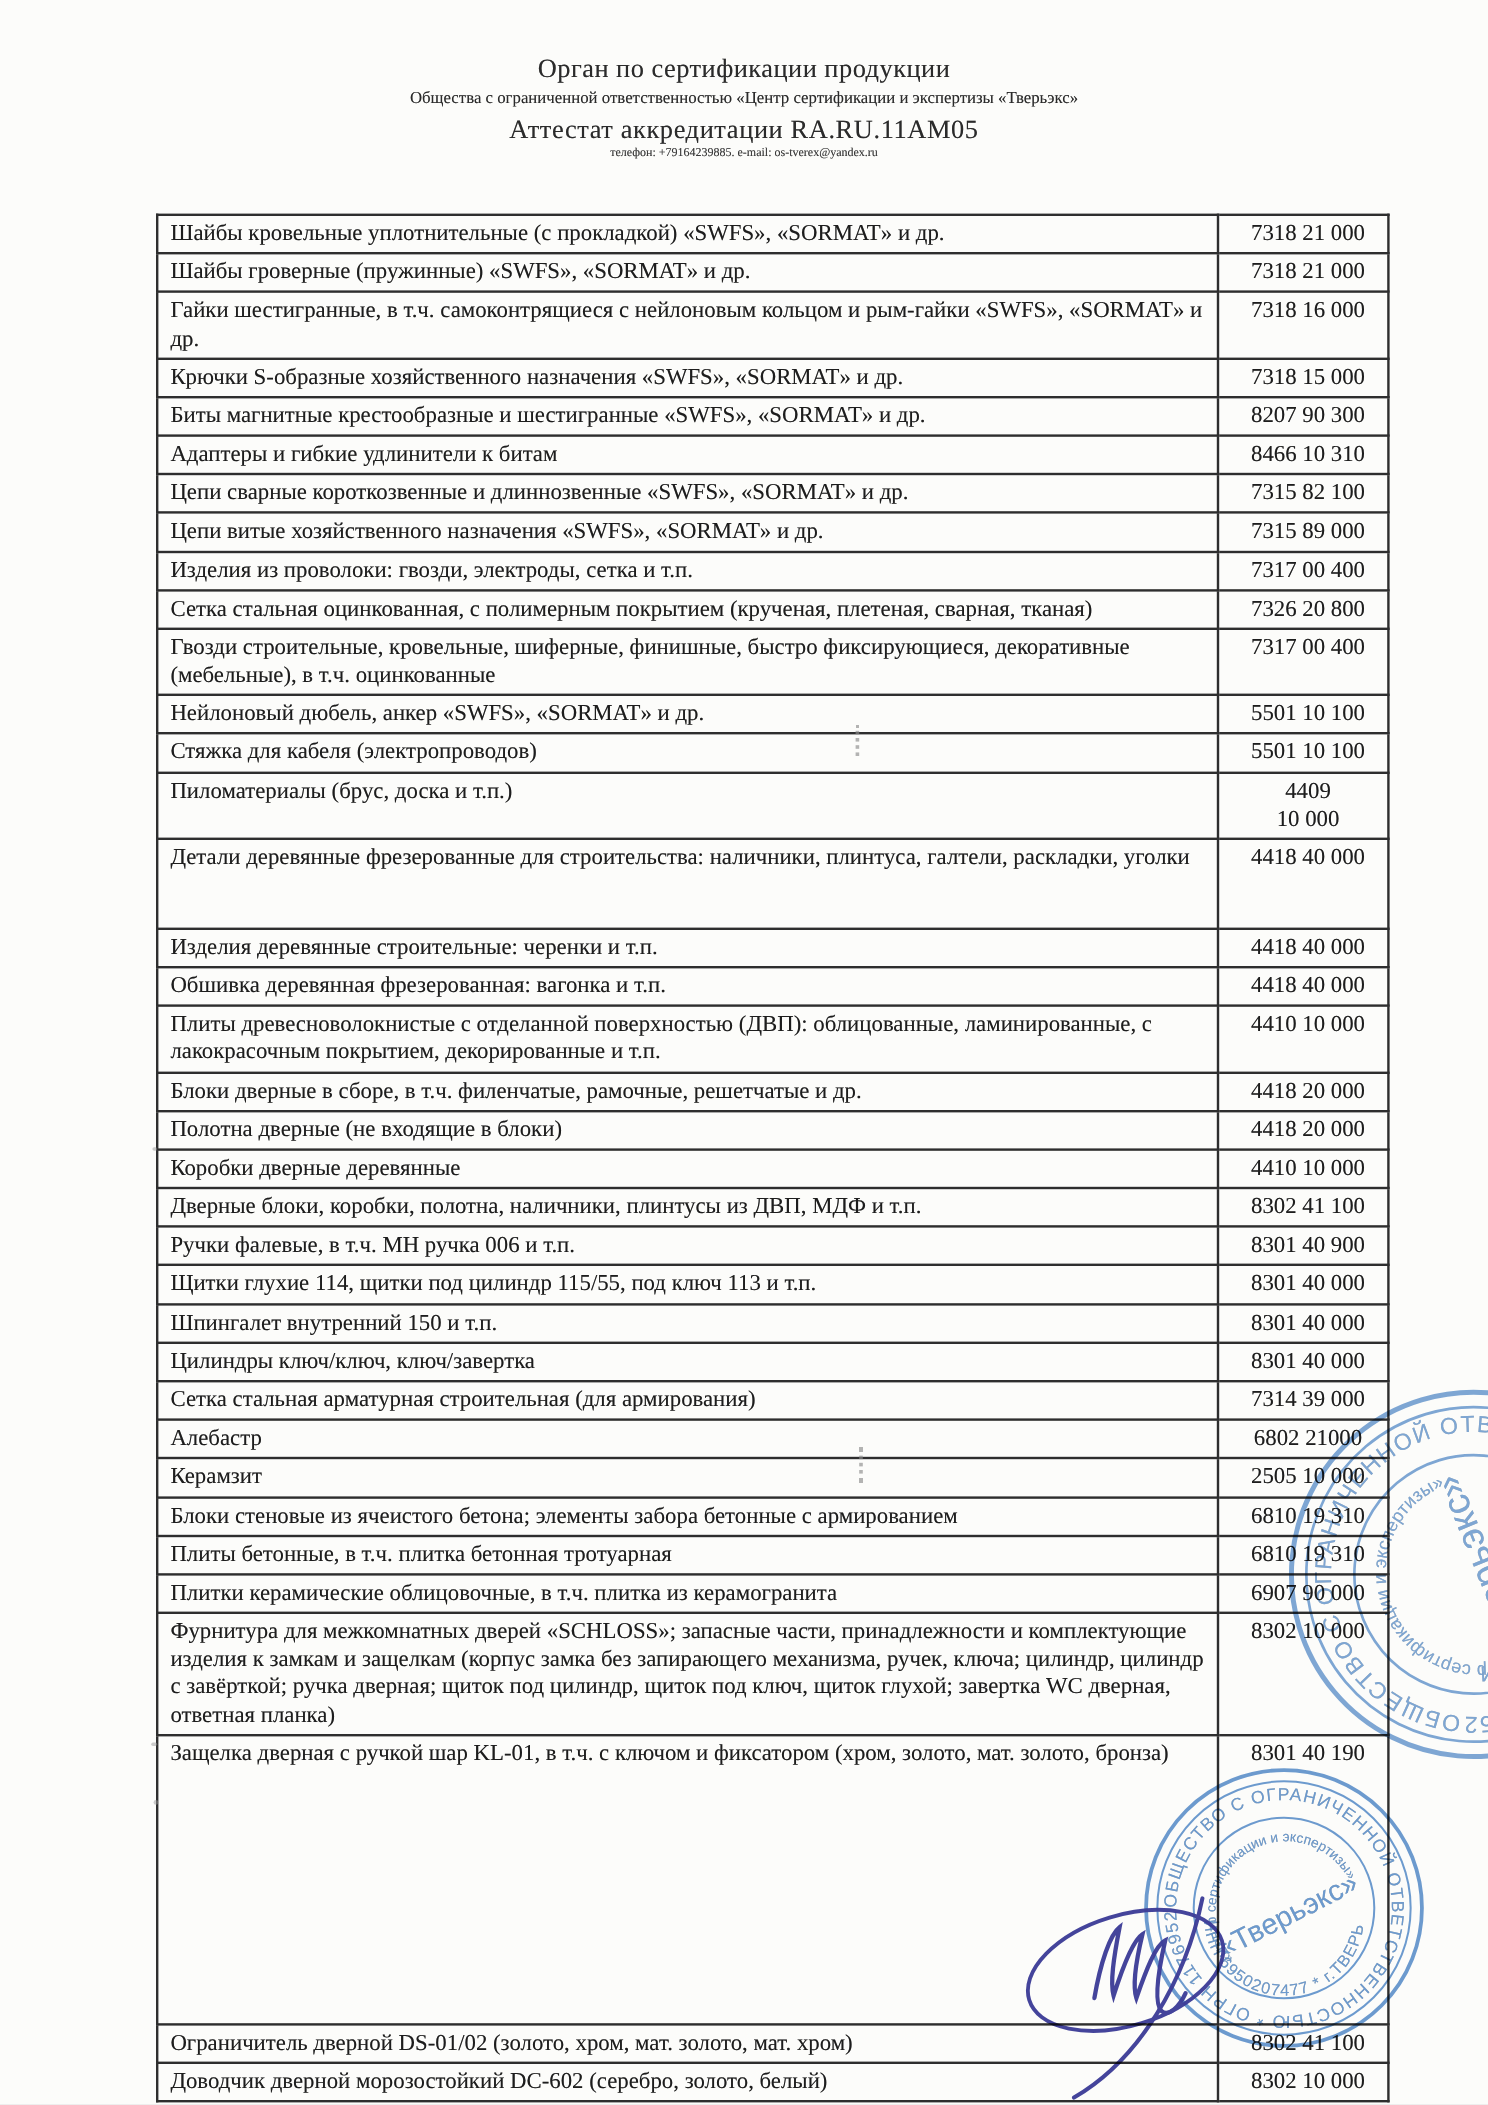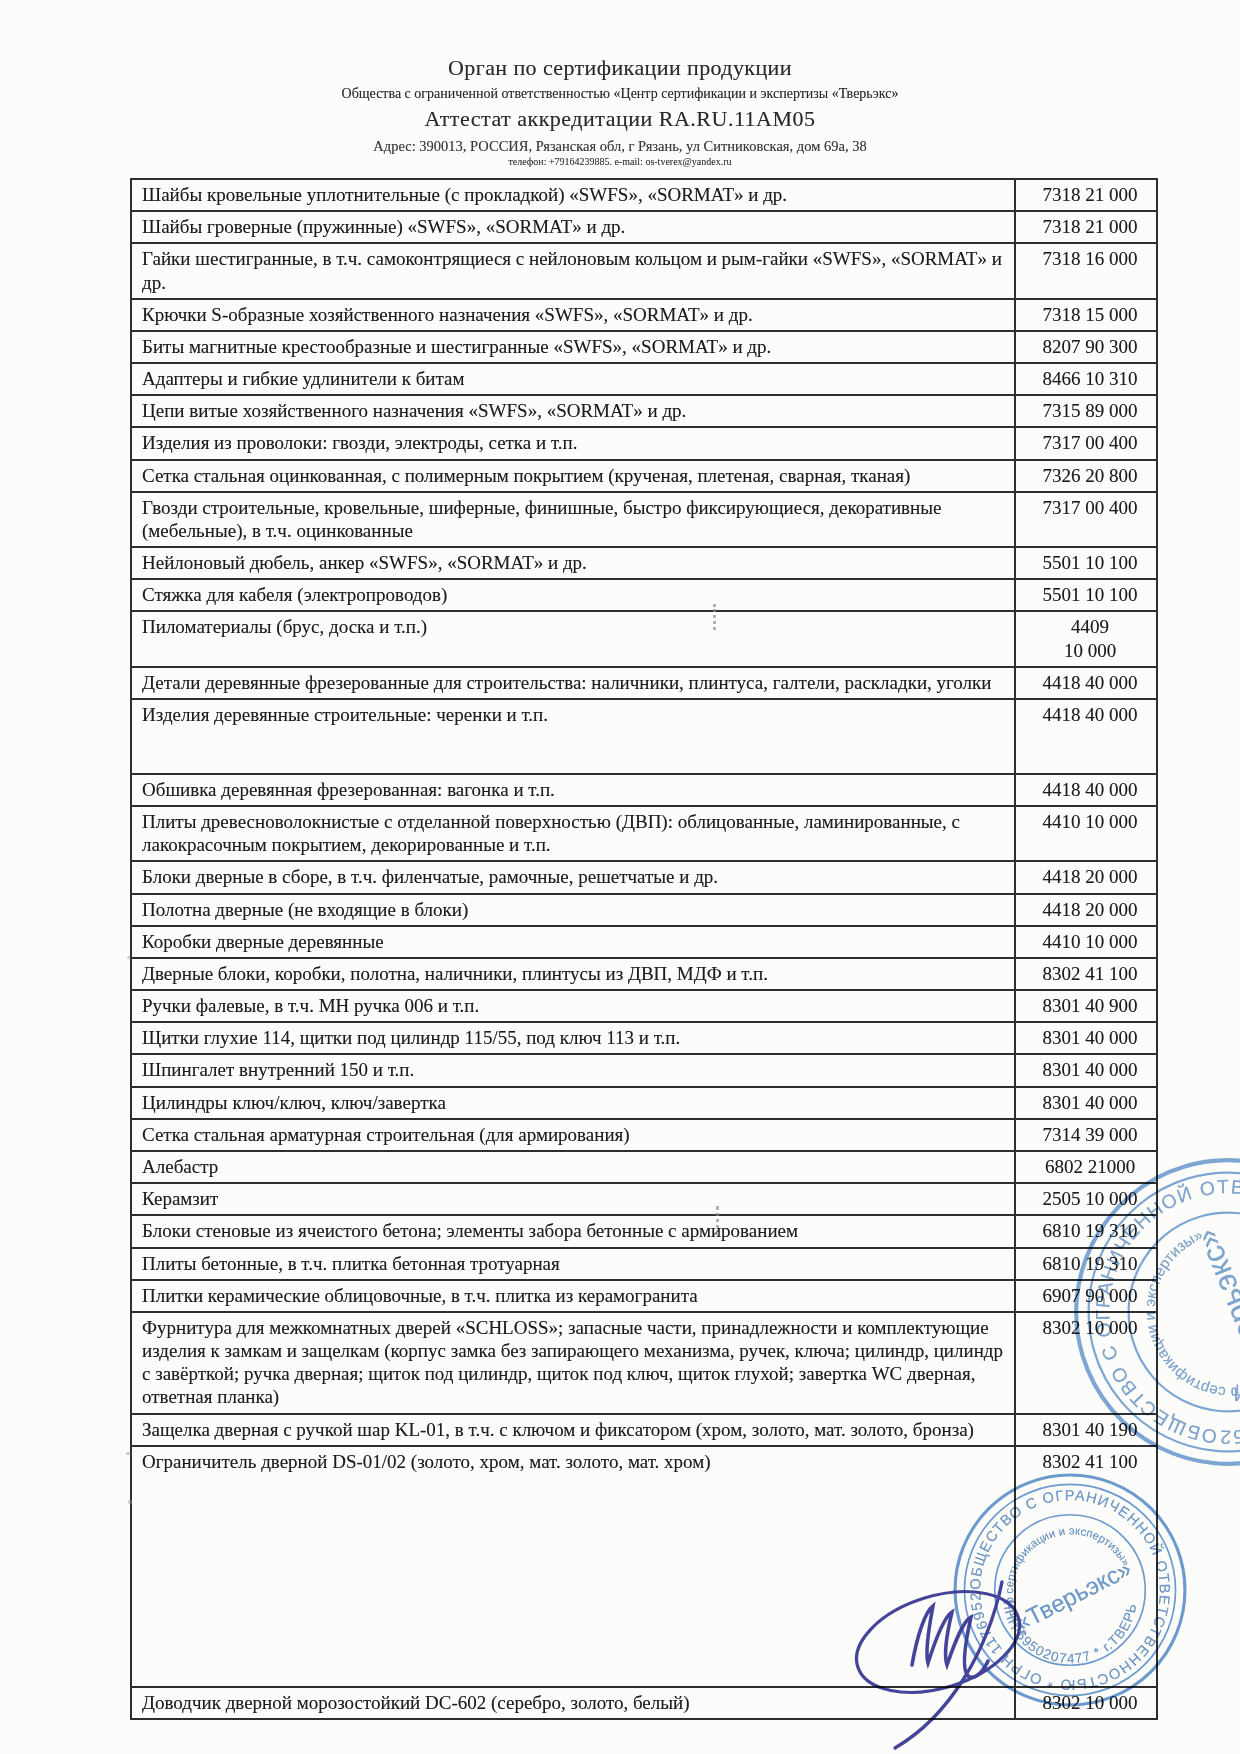--- a/index.html
+++ b/index.html
@@ -2,21 +2,21 @@
 <html><head>
 <meta charset="utf-8">
 <style>
   html,body{margin:0;padding:0;background:#d9d9d9;}
   .page{
     position:relative;width:1240px;height:1754px;margin:0 auto;
     background:#fcfcfa;overflow:hidden;
     font-family:"Liberation Serif","DejaVu Serif",serif;
     color:#1d1d1d;text-shadow:0 0 .4px rgba(45,45,45,.45);
   }
-  .doc-header{position:absolute;top:55px;left:0;width:100%;text-align:center;color:#2b2b2b;}
+  .doc-header{position:absolute;top:44px;left:0;width:100%;text-align:center;color:#2b2b2b;}
   .h1{font-size:22px;letter-spacing:.4px;}
   .h2{font-size:14px;margin-top:5px;}
   .h3{font-size:22px;margin-top:4px;letter-spacing:.5px;}
   .h4{font-size:14.5px;margin-top:6px;color:#3a3a3a;}
   .h5{font-size:10px;margin-top:1px;color:#3a3a3a;}
 
   table.products{
     position:absolute;left:130px;top:178px;width:1026px;
     border-collapse:collapse;table-layout:fixed;
     border:1px solid #eab308;
@@ -44,21 +44,20 @@
 </style>
 </head>
 <body>
 
 <div class="page">
 
   <div class="doc-header">
     <div class="h1">Орган по сертификации продукции</div>
     <div class="h2">Общества с ограниченной ответственностью «Центр сертификации и экспертизы «Тверьэкс»</div>
     <div class="h3">Аттестат аккредитации RA.RU.11AM05</div>
-    <div class="h4">Адрес: 390013, РОССИЯ, Рязанская обл, г Рязань, ул Ситниковская, дом 69а, 38</div>
     <div class="h5">телефон: +79164239885. e-mail: os-tverex@yandex.ru</div>
   </div>
 
   <table class="products">
     <colgroup>
         <col class="c1">
         <col class="c2">
       </colgroup>
     <tbody>
     <tr>
@@ -84,20 +83,24 @@
     <tr>
       <td class="prod">Биты магнитные крестообразные и шестигранные «SWFS», «SORMAT» и др.</td>
       <td class="code">8207 90 300</td>
     </tr>
 
     <tr>
       <td class="prod">Адаптеры и гибкие удлинители к битам</td>
       <td class="code">8466 10 310</td>
     </tr>
 
+    <tr>
+      <td class="prod">Цепи сварные короткозвенные и длиннозвенные «SWFS», «SORMAT» и др.</td>
+      <td class="code">7315 82 100</td>
+    </tr>
 
     <tr>
       <td class="prod">Цепи витые хозяйственного назначения «SWFS», «SORMAT» и др.</td>
       <td class="code">7315 89 000</td>
     </tr>
 
 
     <tr>
       <td class="prod">Изделия из проволоки: гвозди, электроды, сетка и т.п.</td>
       <td class="code">7317 00 400</td>

